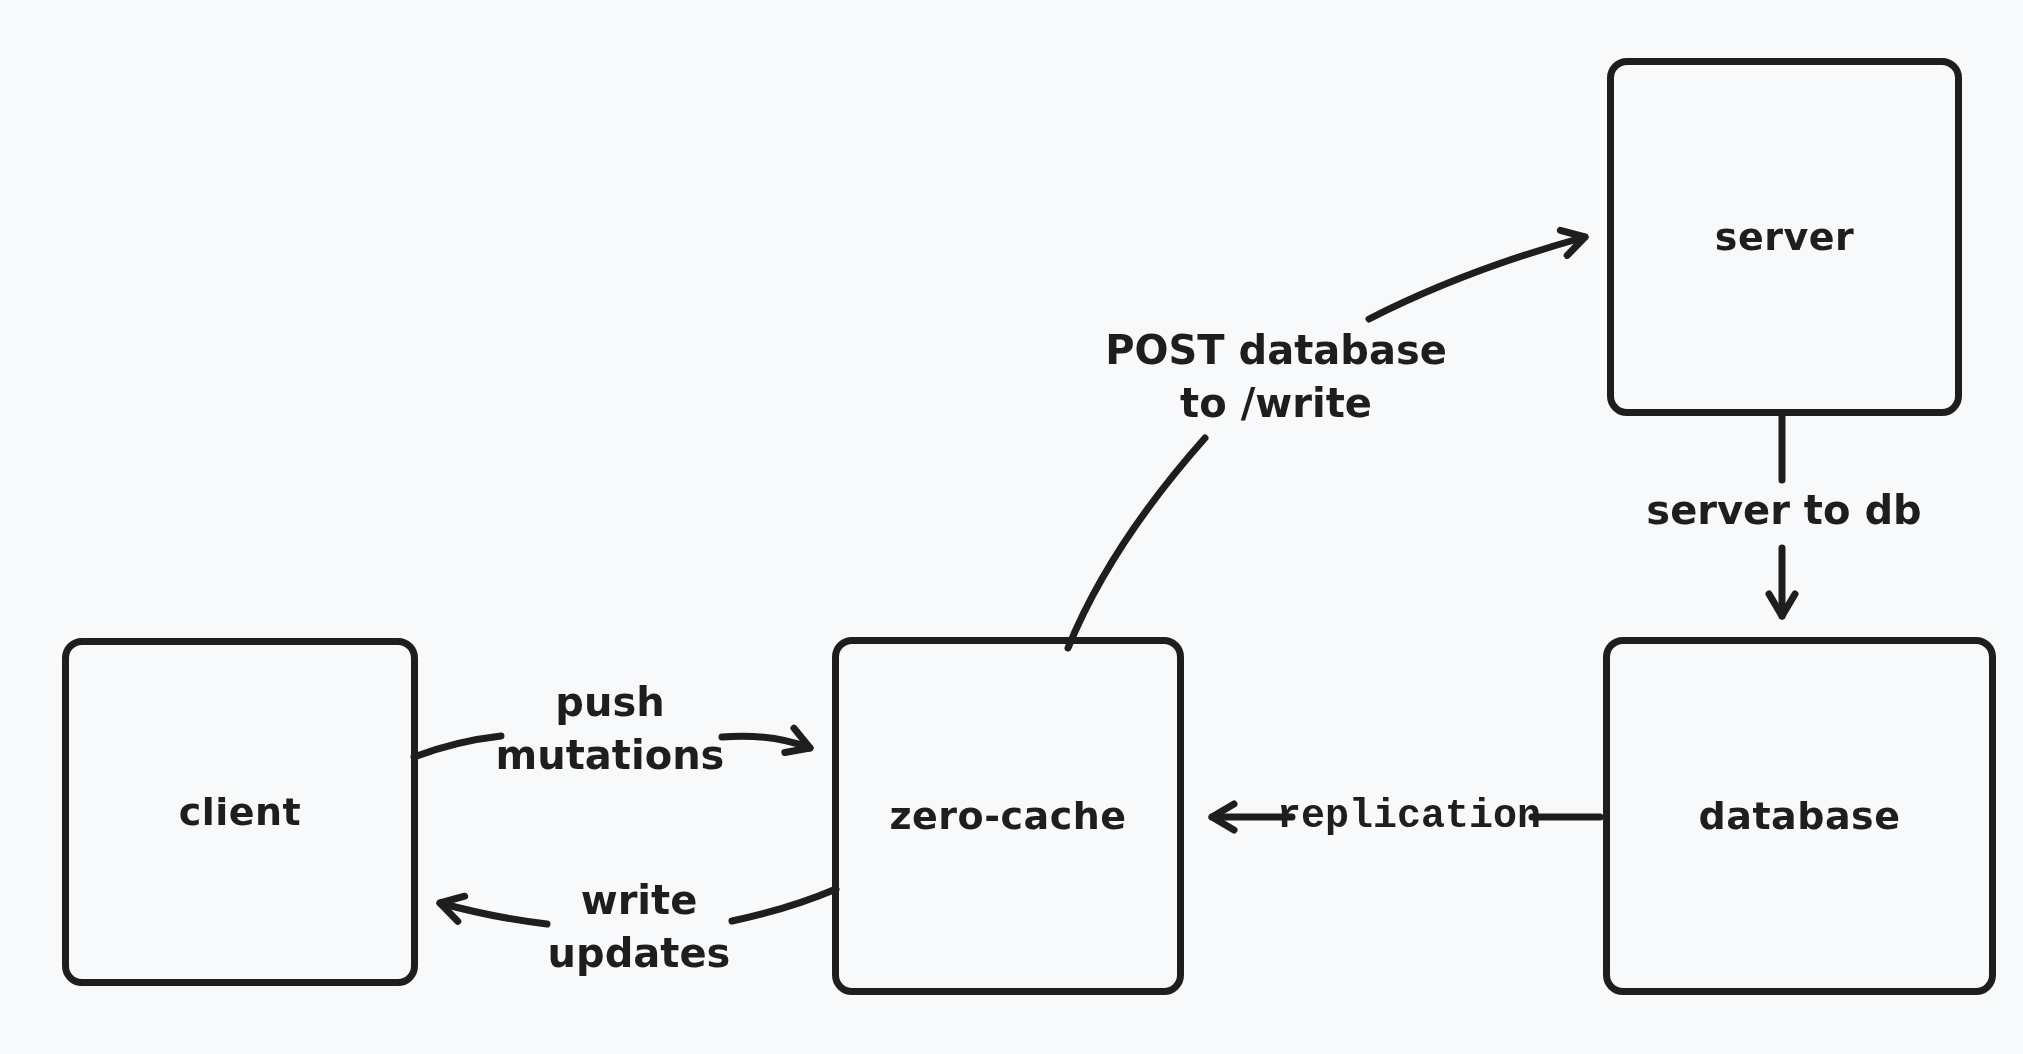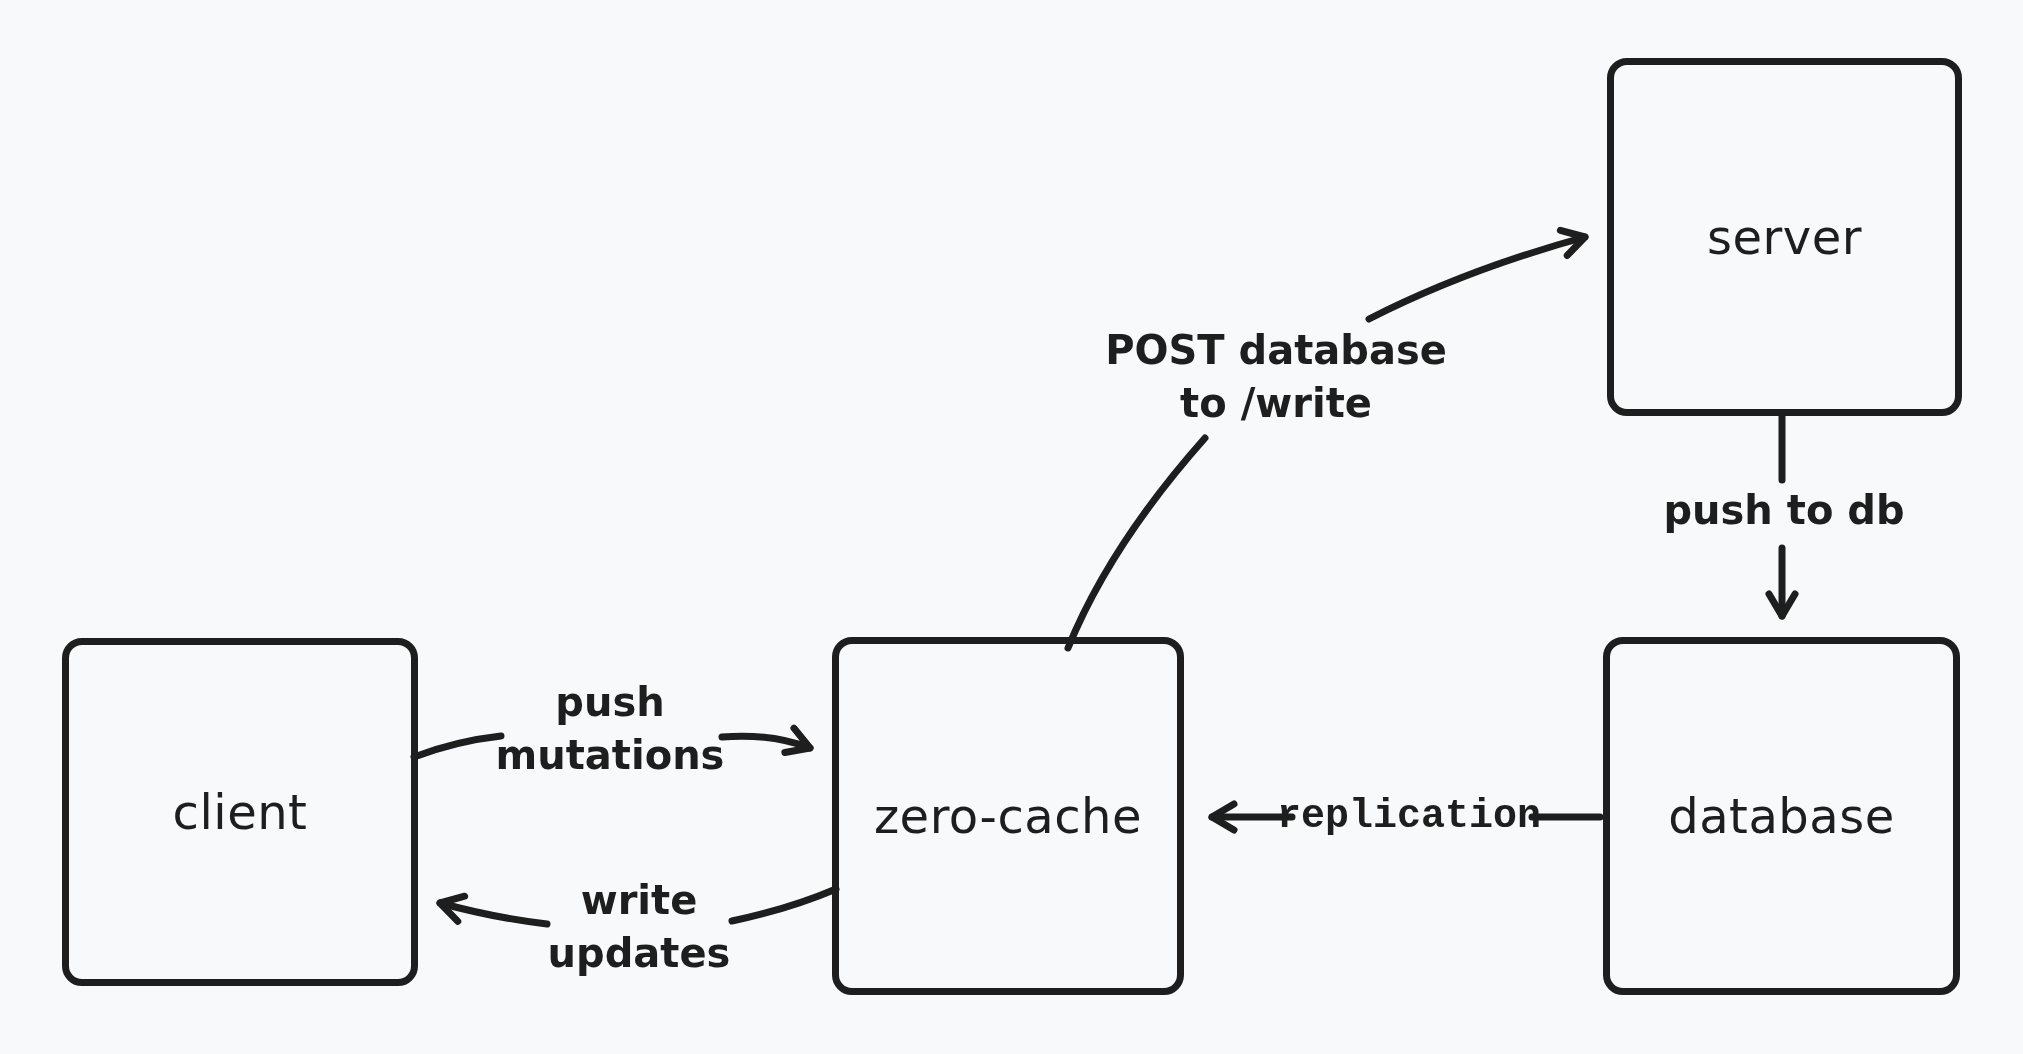--- a/index.html
+++ b/index.html
@@ -35,22 +35,22 @@
     position: absolute;
     box-sizing: border-box;
     border: 7px solid #1e1e1e;
     border-radius: 20px;
     background: transparent;
     display: flex;
     align-items: center;
     justify-content: center;
   }
   .node-label {
-    font-size: 48px;
-    font-weight: 400;
+    font-size: 38px;
+    font-weight: 700;
     letter-spacing: 0.5px;
     white-space: nowrap;
   }
   .edge-label {
     position: absolute;
     transform: translate(-50%, -50%);
     text-align: center;
     font-size: 40px;
     font-weight: 700;
     line-height: 53px;
@@ -91,40 +91,40 @@
   </div>
 
   <div class="node" style="left:832px; top:637px; width:352px; height:358px;">
     <span class="node-label">zero-cache</span>
   </div>
 
   <div class="node" style="left:1607px; top:58px; width:355px; height:358px;">
     <span class="node-label">server</span>
   </div>
 
-  <div class="node" style="left:1603px; top:637px; width:357px; height:358px;">
+  <div class="node" style="left:1603px; top:637px; width:393px; height:358px;">
     <span class="node-label">database</span>
   </div>
 
   <div class="edge-label" style="left:610px; top:729px;">
     <span>push</span>
     <span>mutations</span>
   </div>
 
   <div class="edge-label" style="left:639px; top:927px;">
     <span>write</span>
     <span>updates</span>
   </div>
 
   <div class="edge-label" style="left:1276px; top:377px;">
     <span>POST database</span>
     <span>to /write</span>
   </div>
 
   <div class="edge-label" style="left:1784px; top:510px;">
-    <span>push to db</span>
+    <span>server to db</span>
   </div>
 
   <div class="edge-label" style="left:1409px; top:816px;font-family:Liberation Mono, monospace;">
     <span>replication</span>
   </div>
 
 </div>
 
 </body></html>

